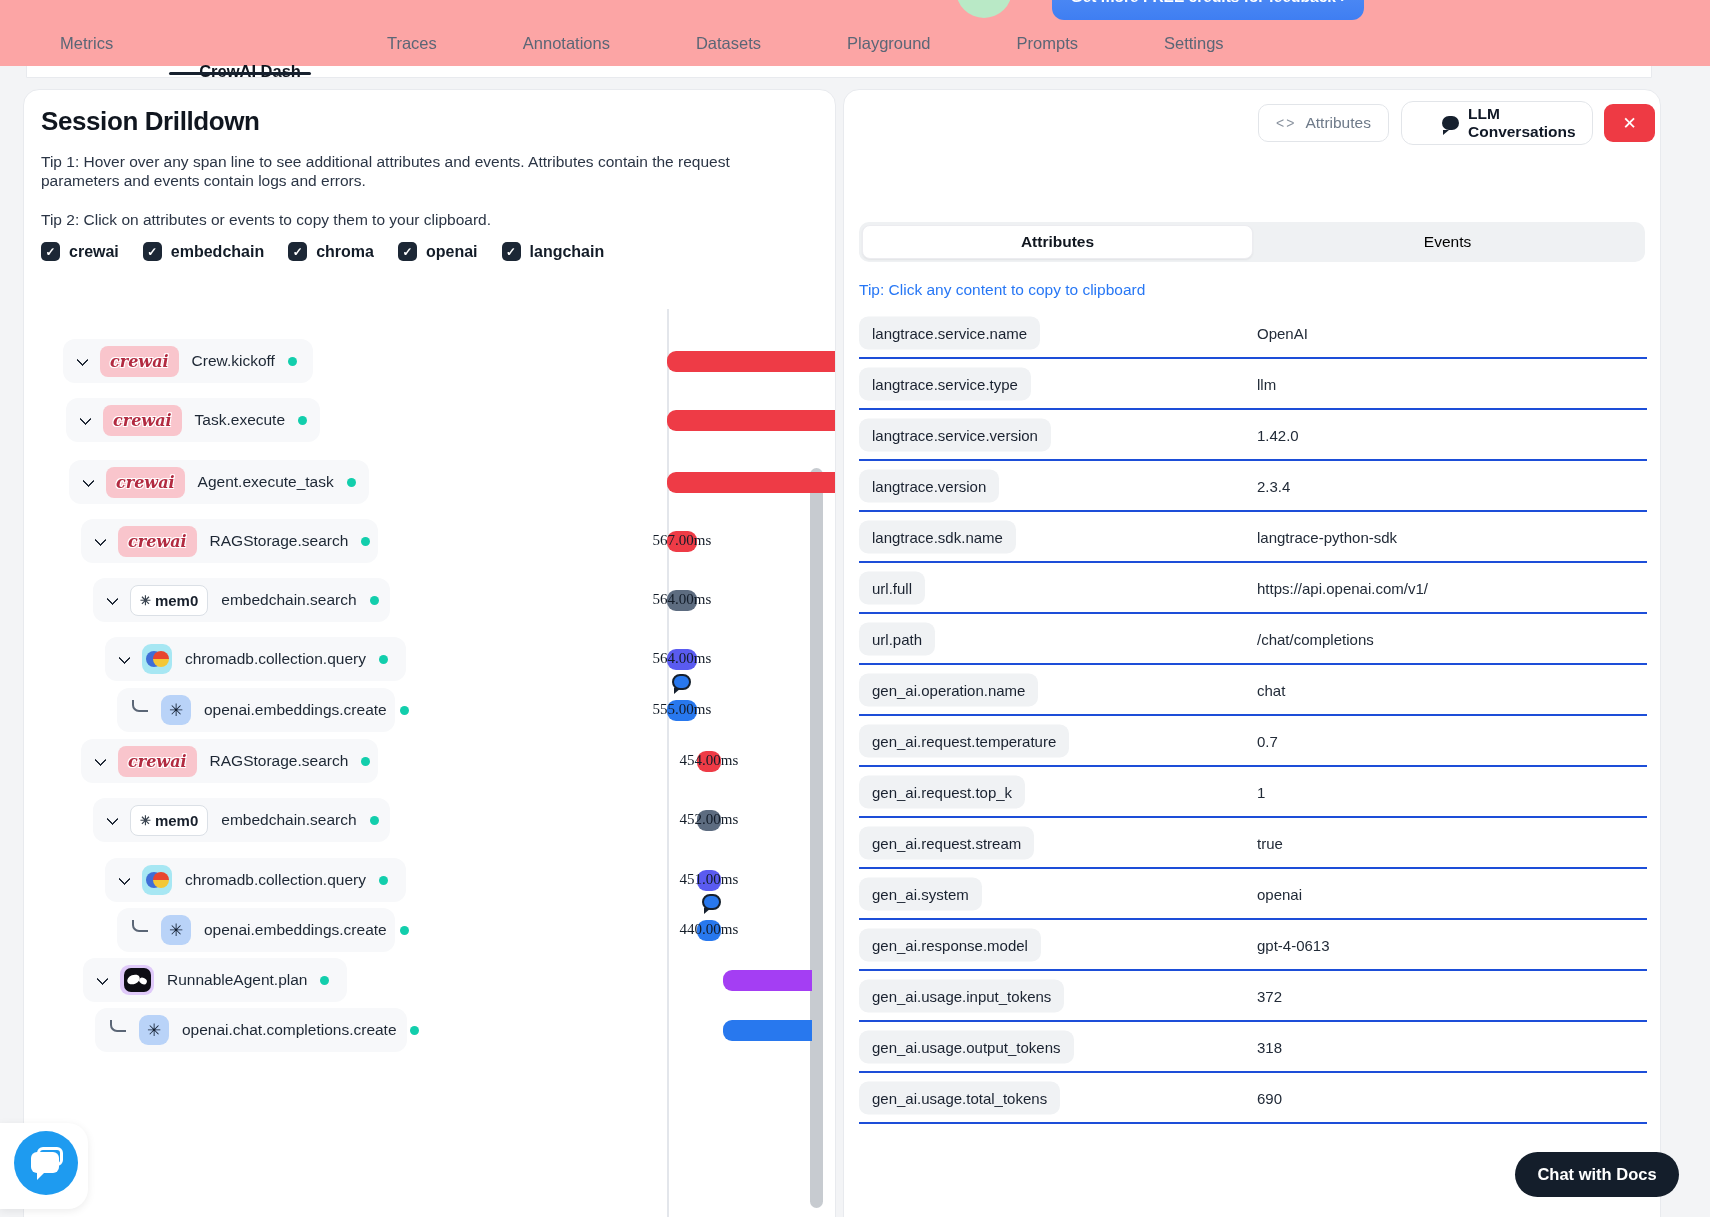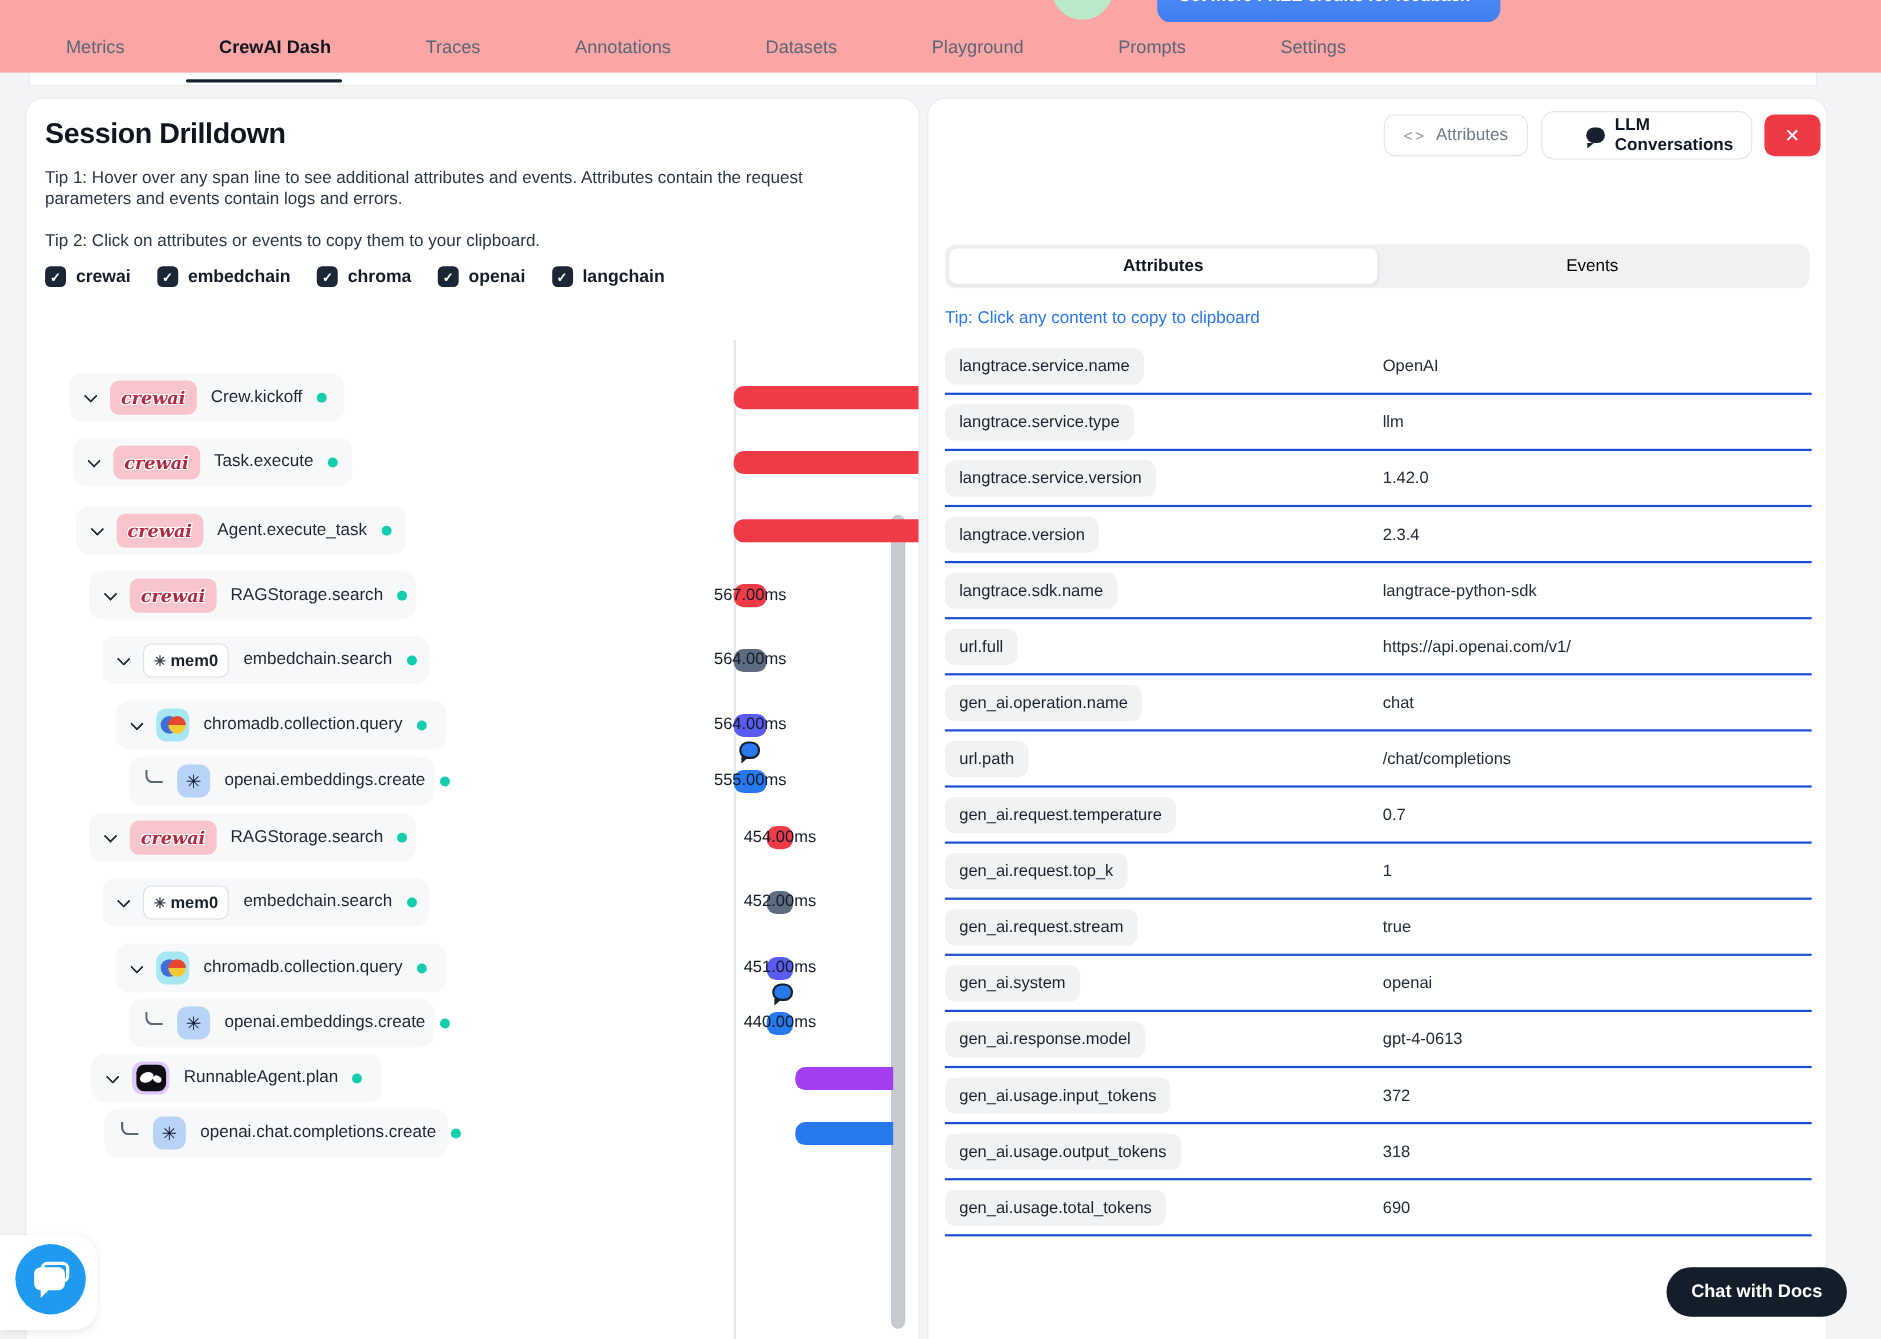--- a/index.html
+++ b/index.html
@@ -5,21 +5,21 @@
   * { margin:0; padding:0; box-sizing:border-box; }
   html,body { width:1710px; height:1217px; overflow:hidden; background:#f3f4f6;
               font-family:"Liberation Sans", sans-serif; color:#1d2734; }
 
   
   .topbar { position:absolute; left:0; top:0; width:1710px; height:66px; background:#fca5a5; z-index:5; }
   .peek-card { position:absolute; left:26px; top:52px; width:1626px; height:26px; background:#fff;
                border:1px solid #e8eaee; border-radius:14px 14px 0 0; z-index:1; }
   .nav { position:absolute; left:40px; top:28px; display:flex; gap:46px; z-index:6; }
   .nav .tab { padding:6px 20px; font-size:16.5px; color:#5b6676; cursor:pointer; white-space:nowrap; }
-  .nav .tab.active { color:#10161f; font-weight:700; }
+  .nav .tab.active { color:#10161f; font-weight:700;margin-top:28px; }
   .active-underline { position:absolute; left:169px; top:72px; width:142px; height:3px;
                       background:#16202e; border-radius:2px; z-index:7; }
   .avatar { position:absolute; left:956px; top:-38px; width:56px; height:56px; border-radius:50%;
             background:#b9e9c6; z-index:6; }
   .credits-btn { position:absolute; left:1052px; top:-26px; width:312px; height:46px; border-radius:12px;
                  background:linear-gradient(180deg,#5792f6,#3f7ef2); color:#fff; font-weight:700;
                  font-size:15.5px; display:flex; align-items:center; justify-content:center; z-index:6;
                  border:none; cursor:pointer; }
 
   
@@ -64,21 +64,21 @@
   .b-openai { width:30px; height:30px; background:#b9d3f8; border-radius:9px; font-size:17px; color:#0f1b2d; }
   .b-lang { width:34px; height:30px; background:#dfc9f9; border-radius:9px; }
   .lang-inner { width:27px; height:24px; background:#0d0d14; border-radius:7px; position:relative; overflow:hidden; }
   .lang-inner i { position:absolute; background:#fff; border-radius:50%; }
   .lang-inner .w1 { width:13px; height:9px; left:3px; top:7px; transform:rotate(-22deg); }
   .lang-inner .w2 { width:8px; height:6px; left:15px; top:10px; transform:rotate(28deg); }
 
   .vline { position:absolute; left:643px; top:219px; width:2px; bottom:0; background:#e3e6eb; }
   .bar { position:absolute; height:21px; border-radius:9px; z-index:1; }
   .bar.flat-right { border-radius:9px 0 0 9px; }
-  .dur { position:absolute; width:140px; text-align:center; font-size:15px; color:#131c28; z-index:2; }
+  .dur { position:absolute; width:140px; text-align:center; font-size:15px; color:#131c28; z-index:2;font-family:Liberation Serif, serif; }
   .bubble { position:absolute; width:19px; height:16px; background:#2878ee; border:2px solid #15202e;
             border-radius:9px; z-index:2; }
   .bubble:after { content:""; position:absolute; left:0px; bottom:-6px; width:0; height:0;
                   border-top:6px solid #15202e; border-right:7px solid transparent; }
   .scroll-thumb { position:absolute; left:786px; top:378px; width:13px; height:740px;
                   background:#c7cbd0; border-radius:7px; }
 
   
   .hdr-btn { position:absolute; background:#fff; border:1px solid #e2e5e9; border-radius:10px;
              display:flex; align-items:center; justify-content:center; gap:9px; cursor:pointer; }
@@ -321,26 +321,26 @@
       </div>
       <div class="attr-row">
         <span class="attr-key">langtrace.sdk.name</span>
         <span class="attr-val">langtrace-python-sdk</span>
       </div>
       <div class="attr-row">
         <span class="attr-key">url.full</span>
         <span class="attr-val">https://api.openai.com/v1/</span>
       </div>
       <div class="attr-row">
+        <span class="attr-key">url.path</span>
+        <span class="attr-val">/chat/completions</span>
+      </div>
+      <div class="attr-row">
         <span class="attr-key">gen_ai.operation.name</span>
         <span class="attr-val">chat</span>
-      </div>
-      <div class="attr-row">
-        <span class="attr-key">url.path</span>
-        <span class="attr-val">/chat/completions</span>
       </div>
       <div class="attr-row">
         <span class="attr-key">gen_ai.request.temperature</span>
         <span class="attr-val">0.7</span>
       </div>
       <div class="attr-row">
         <span class="attr-key">gen_ai.request.top_k</span>
         <span class="attr-val">1</span>
       </div>
       <div class="attr-row">

